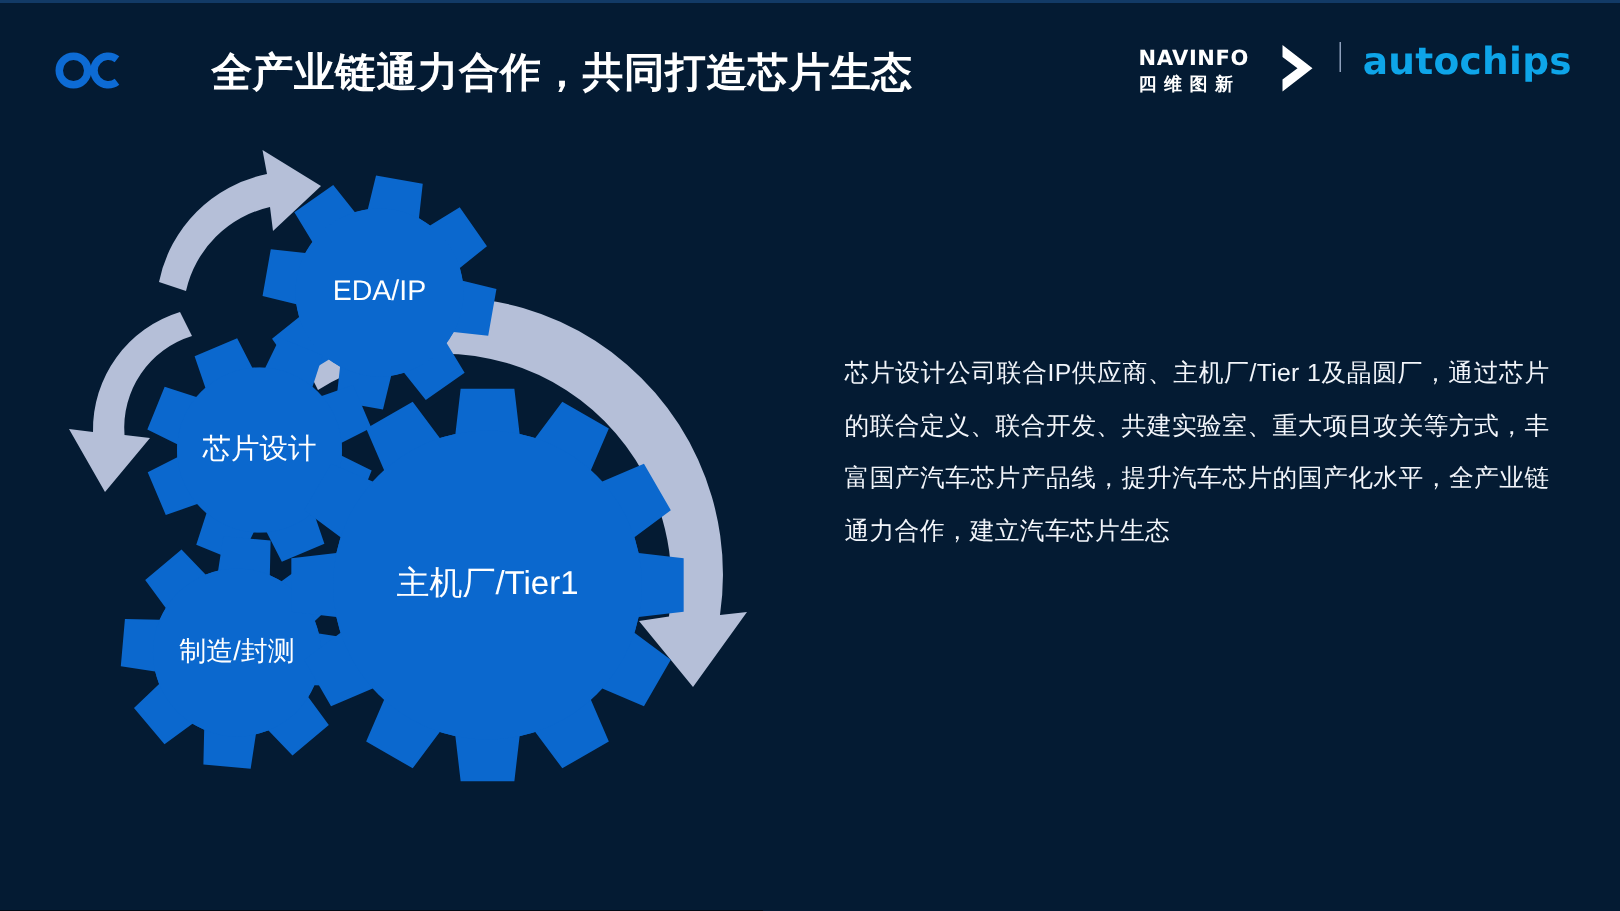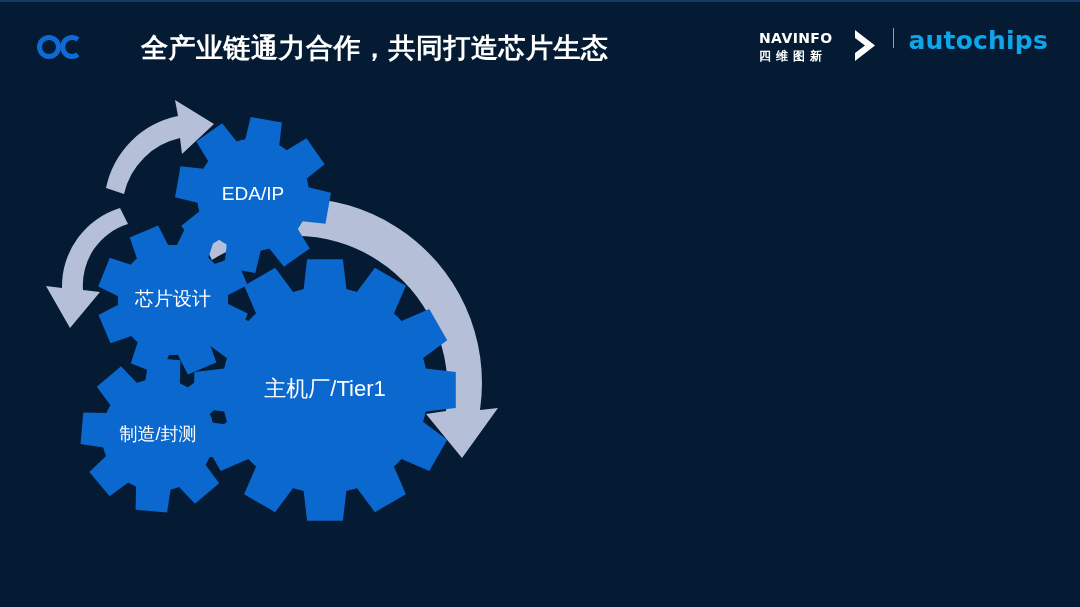--- a/index.html
+++ b/index.html
@@ -197,14 +197,15 @@
           </g>
           <g>
             <path d="M 397.75 288.59 L 427.78 292.09 L 427.78 327.91 L 397.75 331.41 L 394.96 341.83 L 419.21 359.87 L 401.30 390.90 L 373.54 378.92 L 365.92 386.54 L 377.90 414.30 L 346.87 432.21 L 328.83 407.96 L 318.41 410.75 L 314.91 440.78 L 279.09 440.78 L 275.59 410.75 L 265.17 407.96 L 247.13 432.21 L 216.10 414.30 L 228.08 386.54 L 220.46 378.92 L 192.70 390.90 L 174.79 359.87 L 199.04 341.83 L 196.25 331.41 L 166.22 327.91 L 166.22 292.09 L 196.25 288.59 L 199.04 278.17 L 174.79 260.13 L 192.70 229.10 L 220.46 241.08 L 228.08 233.46 L 216.10 205.70 L 247.13 187.79 L 265.17 212.04 L 275.59 209.25 L 279.09 179.22 L 314.91 179.22 L 318.41 209.25 L 328.83 212.04 L 346.87 187.79 L 377.90 205.70 L 365.92 233.46 L 373.54 241.08 L 401.30 229.10 L 419.21 260.13 L 394.96 278.17 Z" fill="#0B68CE"></path>
             <circle cx="297" cy="310" r="103" fill="#0B68CE"></circle>
             <text x="297" y="310" class="gear-label" font-size="22">主机厂/Tier1</text>
           </g>
         </g>
     </svg>
   </div>
 
+  <div id="body-copy">芯片设计公司联合IP供应商、主机厂/Tier 1及晶圆厂，通过芯片的联合定义、联合开发、共建实验室、重大项目攻关等方式，丰富国产汽车芯片产品线，提升汽车芯片的国产化水平，全产业链通力合作，建立汽车芯片生态</div>
 
 </div>
 
 </body></html>

